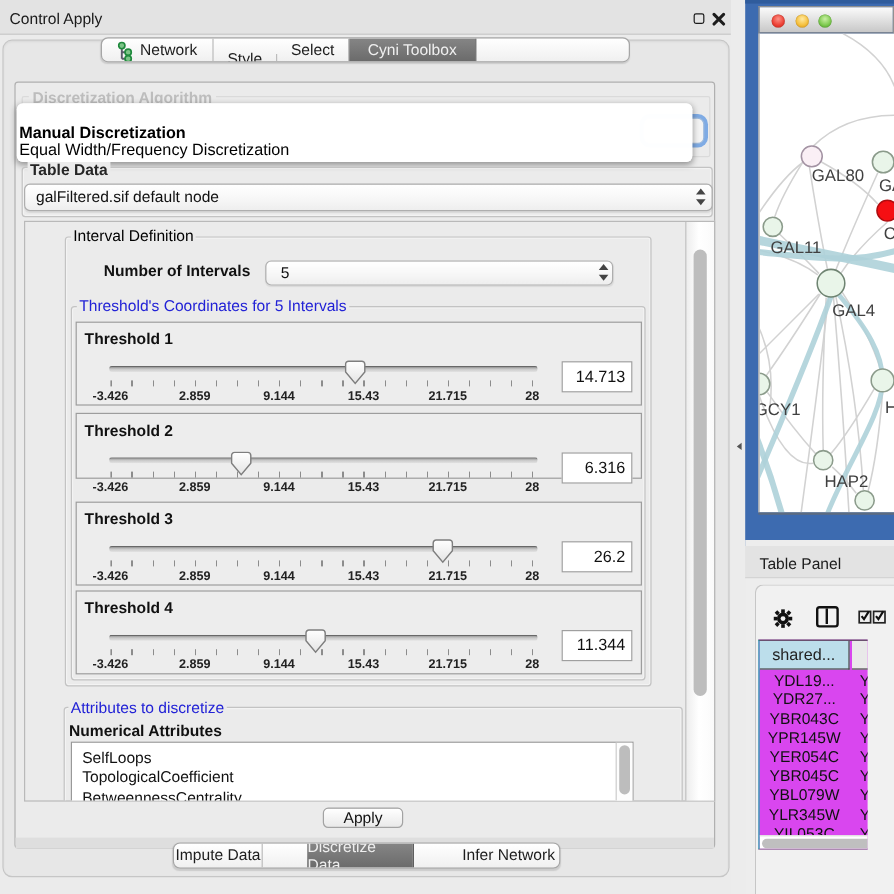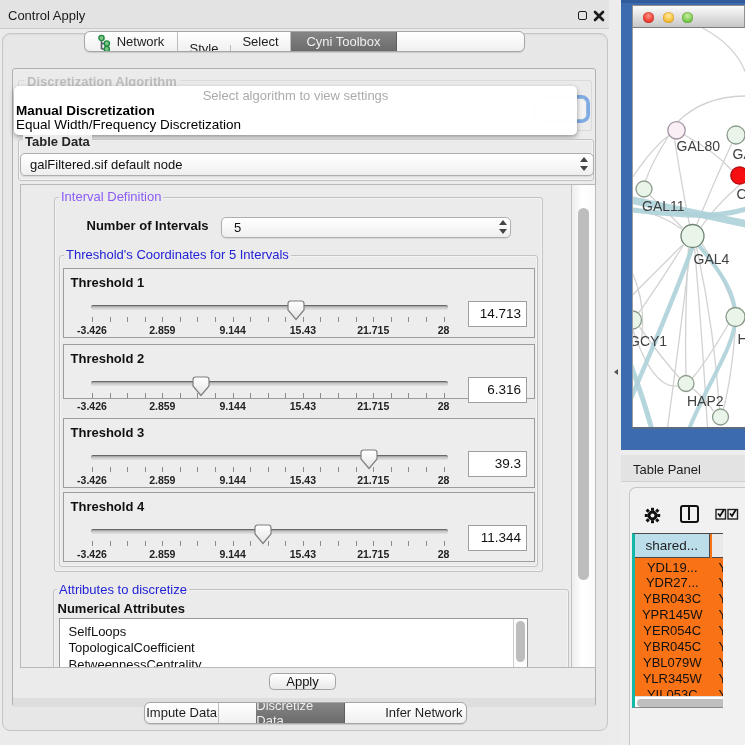--- a/index.html
+++ b/index.html
@@ -65,36 +65,35 @@
   <div style="width:60px;">Select</div>
   <div class="sel" style="width:106px;">Cyni Toolbox</div>
 </div>
 
 <div class="abs" style="left:18px;top:80px;width:574px;height:51px;border:1px solid #dadada;border-radius:2px;"></div>
 <div class="abs" style="left:24px;top:74px;background:#ebebeb;padding:0 3px;font-size:13px;font-weight:bold;color:#bdbdbd;">Discretization Algorithm</div>
 
 <div class="abs" style="left:536px;top:98px;width:51px;height:22px;border-radius:5.5px;background:#f3f3f3;border:1px solid #9bb9dd;box-shadow:0 0 0 3px #7fabe4;"></div>
 
 <div class="abs" style="left:14px;top:86px;width:563px;height:48.5px;background:rgba(255,255,255,.985);border-radius:5px;box-shadow:0 2px 5px rgba(0,0,0,.38);">
-  <div class="abs" style="left:0;top:2px;width:100%;text-align:center;font-size:13px;color:#ababab;">Select algorithm to view settings</div>
   <div class="abs" style="left:2px;top:16.5px;font-size:13.5px;font-weight:bold;color:#000;">Manual Discretization</div>
   <div class="abs" style="left:2px;top:30.5px;font-size:13.5px;color:#000;">Equal Width/Frequency Discretization</div>
 </div>
 
 <div class="abs etched" style="left:18px;top:139px;width:576px;height:42px;"></div>
 <div class="gtitle" style="left:23px;top:135px;font-weight:bold;color:#262626;">Table Data</div>
 <div class="combo" style="left:20px;top:153px;width:574px;height:22.5px;">
   <div class="ctext">galFiltered.sif default node</div>
   <div class="updown" style="left:559px;"></div>
 </div>
 
 <div class="abs" style="left:20px;top:184px;width:575.5px;height:484px;border:1px solid #b9b9b9;background:#ebebeb;overflow:hidden;" id="scrollpane">
 
   <div class="abs etched" style="left:33px;top:12px;width:489px;height:375px;"></div>
-  <div class="gtitle" style="left:38px;top:5px;color:#8b5cf6;">Interval Definition</div>
+  <div class="gtitle" style="left:38px;top:5px;color:#000000;">Interval Definition</div>
 
   <div class="abs" style="left:65.5px;top:33px;font-size:13px;font-weight:bold;color:#111;">Number of Intervals</div>
   <div class="combo" style="left:200px;top:31.5px;width:290px;height:21.5px;">
     <div class="ctext" style="left:12px;">5</div>
     <div class="updown" style="left:276.5px;"></div>
   </div>
 
   <div class="abs etched" style="left:37.5px;top:70px;width:479.5px;height:312px;"></div>
   <div class="gtitle" style="left:43px;top:63px;color:#2222d6;">Threshold's Coordinates for 5 Intervals</div>
 
@@ -158,21 +157,21 @@
       </div>
     <svg class="thumb" style="left:296.8px" width="18" height="21" viewBox="0 0 18 21">
         <defs>
           <linearGradient id="tg2" x1="0" y1="0" x2="0" y2="1">
             <stop offset="0" stop-color="#ffffff"></stop>
             <stop offset="1" stop-color="#e4e4e4"></stop>
           </linearGradient>
         </defs>
       <path d="M3.5 1 H14.5 A2.5 2.5 0 0 1 17 3.5 V10 L9 19.5 L1 10 V3.5 A2.5 2.5 0 0 1 3.5 1 Z" fill="url(#tg2)" stroke="#7e7e7e" stroke-width="1.2"></path>
     </svg>
-    <div class="tfield">39.3</div>
+    <div class="tfield">26.2</div>
   </div>
 <div class="tpanel abs" style="left:41.5px;top:307px;width:472px;height:70.3px;">
     <div class="ttl">Threshold 4</div>
     <div class="track"></div>
     <div class="ticks"></div>
     <div class="tlabels">
         <span style="left:28.5px">-3.426</span>
         <span style="left:98.8px">2.859</span>
         <span style="left:169.1px">9.144</span>
         <span style="left:239.39999999999998px">15.43</span>
@@ -310,21 +309,21 @@
 <div class="abs" style="left:679.5px;top:505px;width:19.5px;height:18px;border:2.6px solid #111;border-radius:3px;background:#f1f1f1;">
   <div class="abs" style="left:6.3px;top:0;width:2.2px;height:13px;background:#111;"></div>
 </div>
 <svg class="abs" style="left:715px;top:508px" width="25" height="12" viewBox="0 0 25 12">
   <rect x="1" y="1.5" width="9.5" height="9.5" fill="none" stroke="#222" stroke-width="1.4"></rect>
   <path d="M3 5.5 L5 8 L9 1.5" stroke="#111" stroke-width="1.8" fill="none"></path>
   <rect x="13" y="1.5" width="9.5" height="9.5" fill="none" stroke="#222" stroke-width="1.4"></rect>
   <path d="M15 5.5 L17 8 L21 1.5" stroke="#111" stroke-width="1.8" fill="none"></path>
 </svg>
 
-<div class="abs" style="left:631.5px;top:533px;width:91px;height:175px;border-top:1.5px solid #4a4a4a;border-left:3px solid #14b8a6;border-bottom:1px solid #8a8a8a;background:#f97316;overflow:hidden;">
+<div class="abs" style="left:631.5px;top:533px;width:91px;height:175px;border-top:1.5px solid #4a4a4a;border-left:1px solid #14b8a6;border-bottom:1px solid #8a8a8a;background:#d946ef;overflow:hidden;">
   <div class="abs" style="left:0;top:0;width:75.5px;height:24px;background:#bcdeeb;border-bottom:1.5px solid #4a4a4a;border-right:1.5px solid #4a4a4a;font-size:13.5px;color:#222;text-align:center;line-height:23px;">shared...</div>
   <div class="abs" style="left:77px;top:0;width:37px;height:24px;background:#e9e9e9;border-bottom:1.5px solid #4a4a4a;font-size:13.5px;color:#222;padding-left:29px;line-height:23px;">na</div>
   <div class="abs" style="left:0;top:25.5px;width:75.5px;text-align:center;font-size:13px;color:#111;line-height:15.9px;">YDL19...<br>YDR27...<br>YBR043C<br>YPR145W<br>YER054C<br>YBR045C<br>YBL079W<br>YLR345W<br>YIL053C</div>
   <div class="abs" style="left:84px;top:25.5px;font-size:13px;color:#111;line-height:15.9px;">YDL1<br>YDR2<br>YBR0<br>YPR1<br>YER0<br>YBR0<br>YBL0<br>YLR3<br>YIL0</div>
   <div class="abs" style="left:0;top:162px;width:113.5px;height:13px;background:#fff;border-top:1px solid #ddd;">
     <div class="abs" style="left:2px;top:1.5px;width:111px;height:8.5px;background:#bfbfbf;border-radius:5px 0 0 5px;"></div>
   </div>
 </div>
 
 </body></html>

